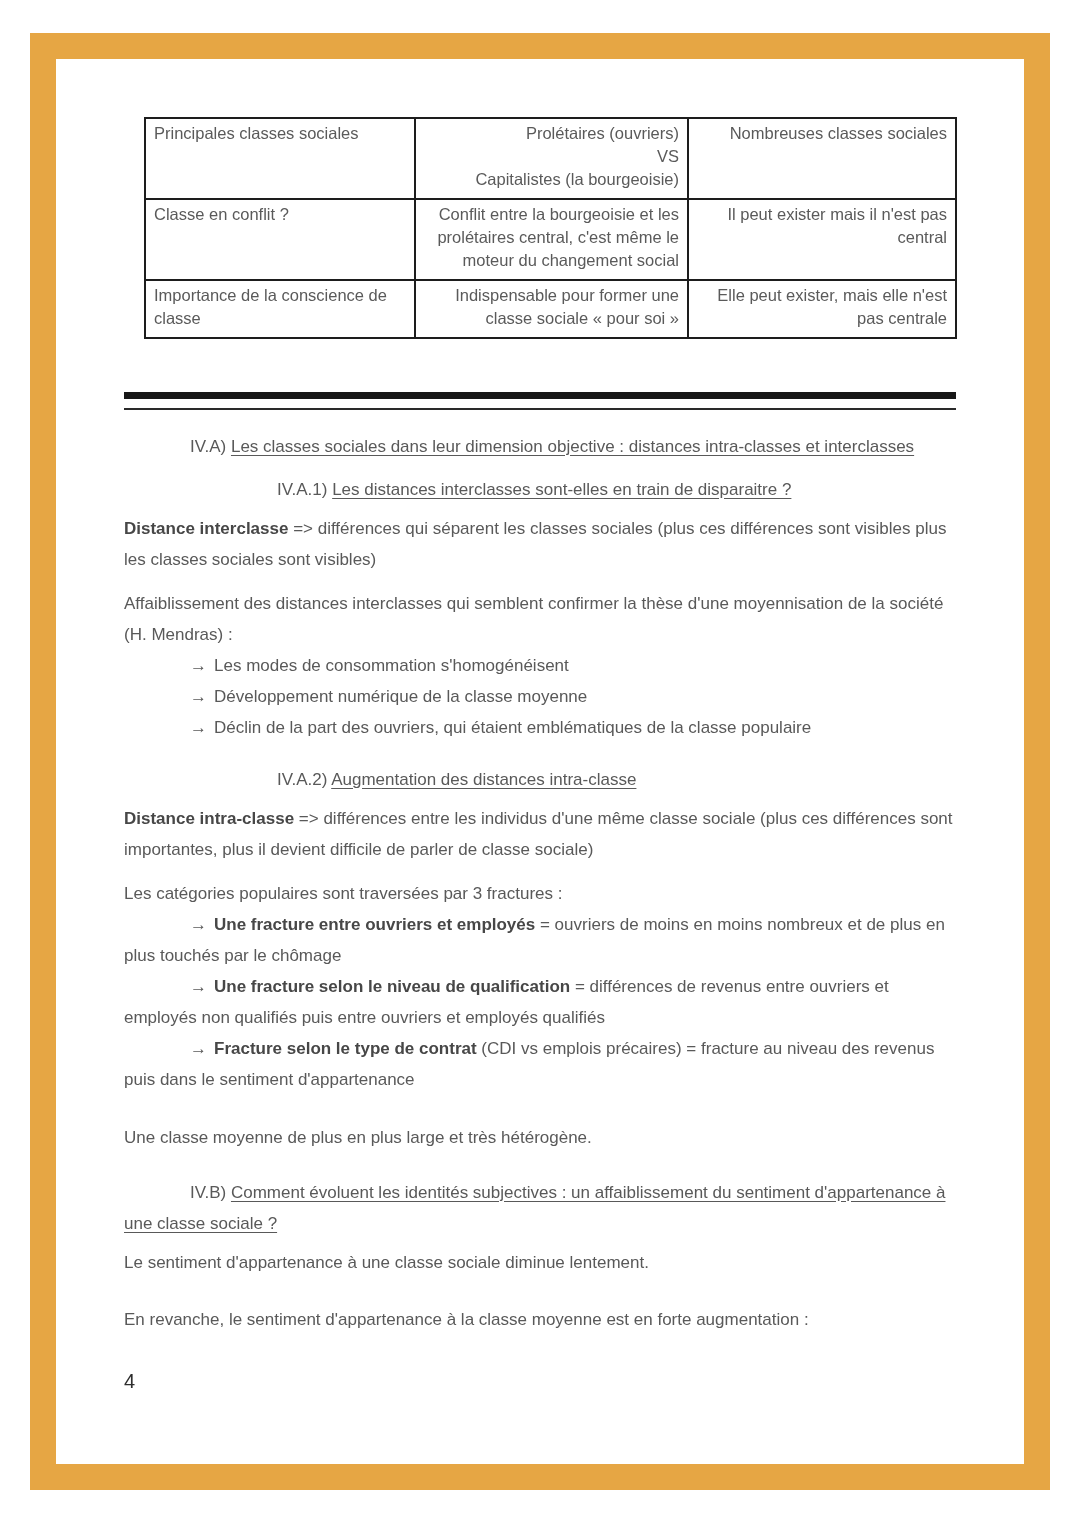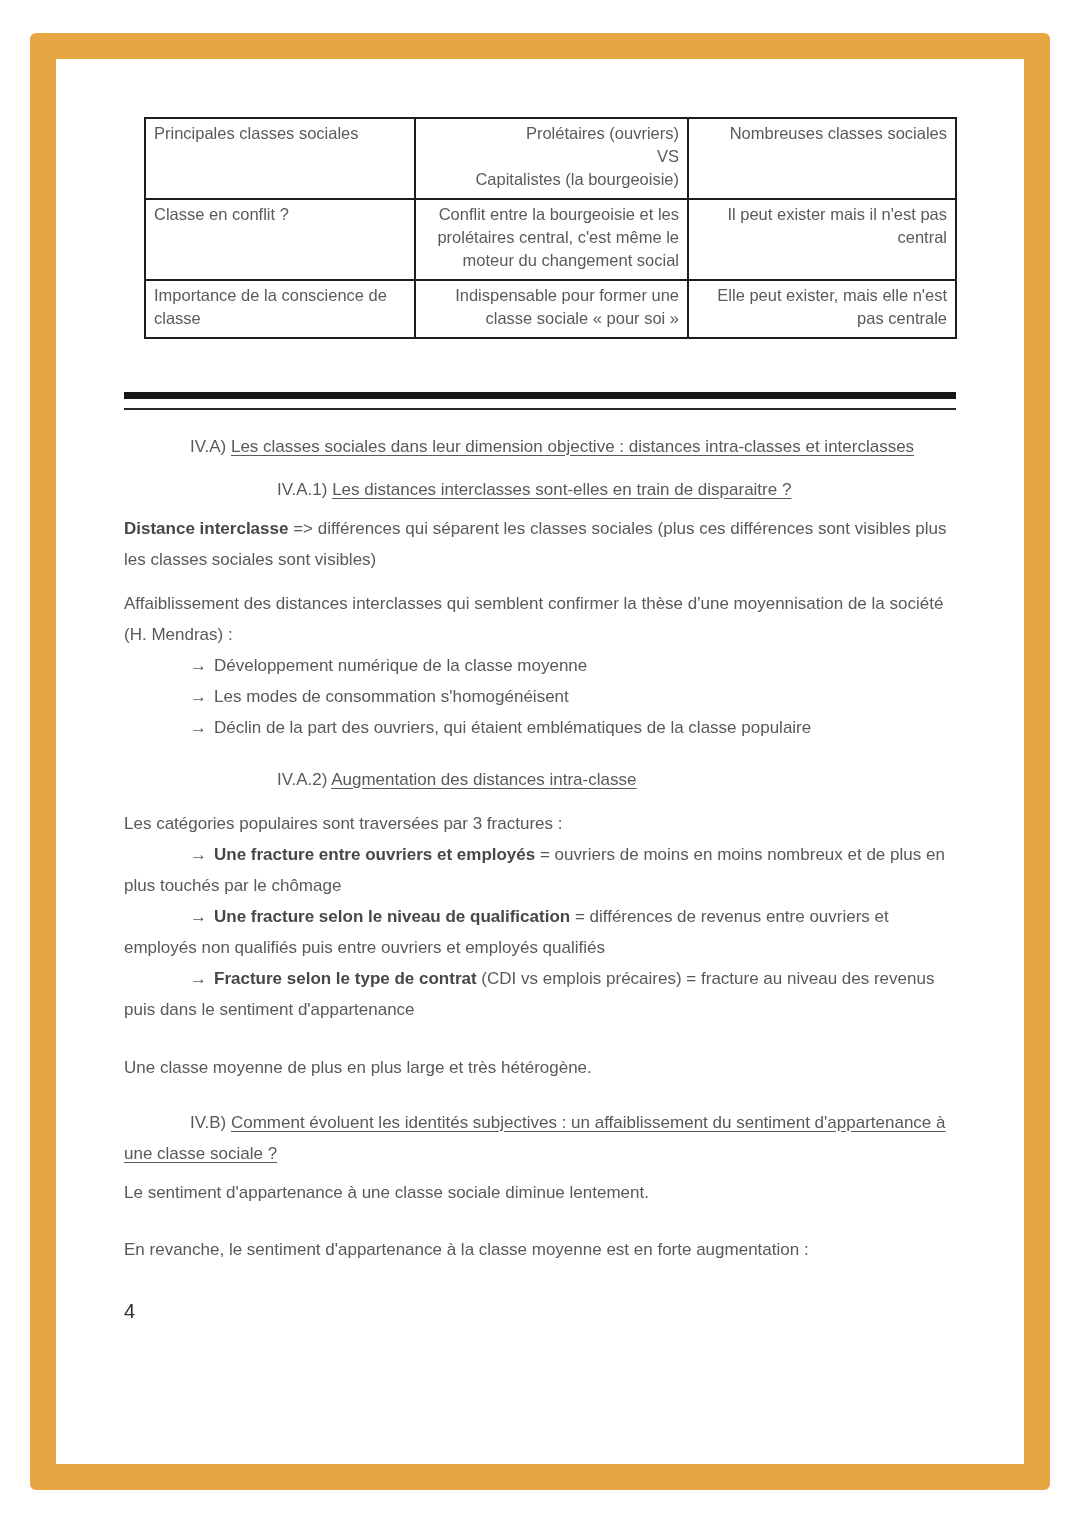--- a/index.html
+++ b/index.html
@@ -49,21 +49,21 @@
   .fractures p { text-indent:66px; }
   .p-cm   { margin-top:27px; }
   .s-ivb  { margin-top:24px; text-indent:66px; }
   .p-dim  { margin-top:8px; }
   .p-aug  { margin-top:26px; }
   .pagenum{ margin-top:34px; font-size:20px; line-height:24px; color:#2e2e2e; }
 </style>
 </head>
 <body>
 
-<div class="frame" style="border-color: rgb(230, 166, 68); border-radius: 6px;">
+<div class="frame" style="border-color: rgb(230, 166, 68);">
   <div class="content">
 
     <table class="cmp">
       <colgroup>
           <col style="width:270px">
           <col style="width:273px">
           <col style="width:268px">
         </colgroup>
       <tbody>
         <tr>
@@ -91,27 +91,28 @@
 
     <p class="s-iva"><span>IV.A) </span><span class="u">Les classes sociales dans leur dimension objective : distances intra-classes et interclasses</span></p>
 
     <p class="s-iva1"><span>IV.A.1) </span><span class="u">Les distances interclasses sont-elles en train de disparaitre ?</span></p>
 
     <p class="p-def"><span class="bold">Distance interclasse</span><span> =&gt; différences qui séparent les classes sociales (plus ces différences sont visibles plus les classes sociales sont visibles)</span></p>
 
     <p class="p-aff">Affaiblissement des distances interclasses qui semblent confirmer la thèse d'une moyennisation de la société (H. Mendras) :</p>
 
     <div class="bullets">
+      <p><span class="arrow">→</span><span>Les modes de consommation s'homogénéisent</span></p>
       <p><span class="arrow">→</span><span>Développement numérique de la classe moyenne</span></p>
-      <p><span class="arrow">→</span><span>Les modes de consommation s'homogénéisent</span></p>
       <p><span class="arrow">→</span><span>Déclin de la part des ouvriers, qui étaient emblématiques de la classe populaire</span></p>
     </div>
 
     <p class="s-iva2"><span>IV.A.2) </span><span class="u">Augmentation des distances intra-classe</span></p>
 
+    <p class="p-def2"><span class="bold">Distance intra-classe</span><span> =&gt; différences entre les individus d'une même classe sociale (plus ces différences sont importantes, plus il devient difficile de parler de classe sociale)</span></p>
 
     <p class="p-intro">Les catégories populaires sont traversées par 3 fractures :</p>
 
     <div class="fractures">
       <p><span class="arrow">→</span><span class="bold">Une fracture entre ouvriers et employés</span><span> = ouvriers de moins en moins nombreux et de plus en plus touchés par le chômage</span></p>
       <p><span class="arrow">→</span><span class="bold">Une fracture selon le niveau de qualification</span><span> = différences de revenus entre ouvriers et employés non qualifiés puis entre ouvriers et employés qualifiés</span></p>
       <p><span class="arrow">→</span><span class="bold">Fracture selon le type de contrat</span><span> (CDI vs emplois précaires) = fracture au niveau des revenus puis dans le sentiment d'appartenance</span></p>
     </div>
 
     <p class="p-cm">Une classe moyenne de plus en plus large et très hétérogène.</p>

